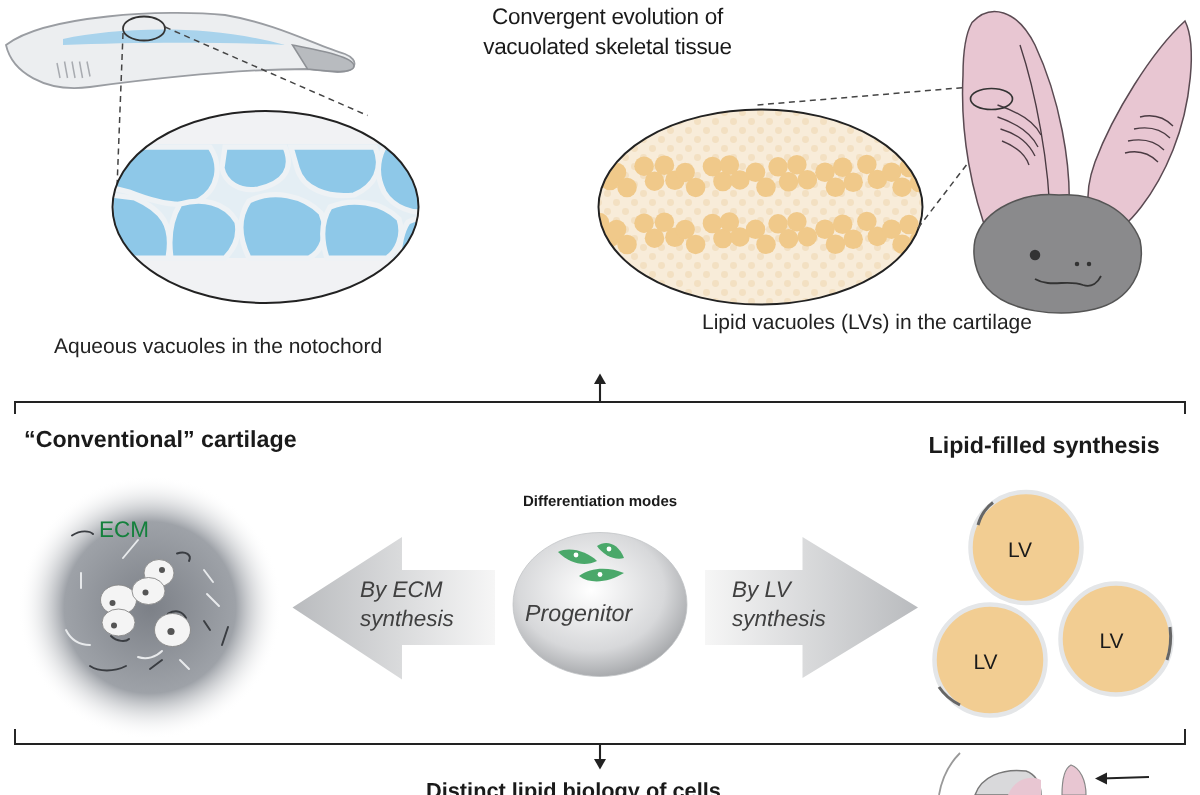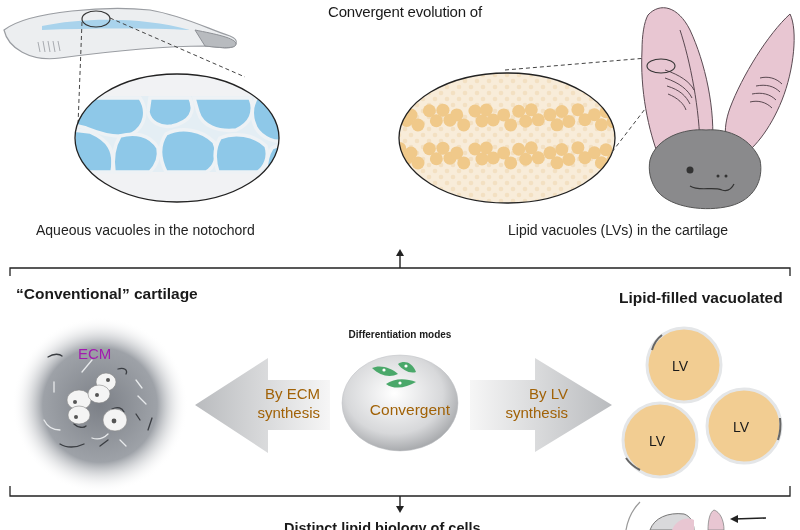--- a/index.html
+++ b/index.html
@@ -1,21 +1,21 @@
 <!DOCTYPE html>
 <html><head>
 <meta charset="utf-8">
 <style>
   html,body{margin:0;padding:0;background:#fff;}
   body{width:800px;height:530px;overflow:hidden;position:relative;font-family:"Liberation Sans",sans-serif;color:#1a1a1a;}
   .abs{position:absolute;}
   .title{left:270px;top:2px;width:270px;text-align:center;font-weight:normal;font-size:15px;line-height:20px;letter-spacing:-0.2px;}
   .caption{font-size:14px;color:#222;}
   .section-title{font-weight:bold;font-size:15.5px;}
-  .arrow-label{font-size:15px;text-align:right;line-height:19px;color:#a16207;}
+  .arrow-label{font-size:15px;text-align:left;line-height:19px;color:#404040;font-style:italic;}
   svg{position:absolute;left:0;top:0;}
 </style>
 </head>
 <body>
 
 <svg width="800" height="530" viewBox="0 0 800 530">
   <defs>
     <radialGradient id="ecmGrad" cx="50%" cy="50%" r="50%">
       <stop offset="0%" stop-color="#7c8087"></stop>
       <stop offset="65%" stop-color="#9ea2a8"></stop>
@@ -251,40 +251,41 @@
     <path d="M650,530 C654,518 668,512 684,514 C690,516 694,522 694,530 Z" fill="#d9d9db" stroke="#777" stroke-width="1"></path>
     <path d="M672,530 C676,520 686,516 694,520 L694,530 Z" fill="#e8c6d2"></path>
     <path d="M708,530 C708,520 710,512 714,510 C720,512 724,520 724,530 Z" fill="#e8c6d2" stroke="#888" stroke-width="0.8"></path>
     <line x1="734" y1="519" x2="766" y2="518" stroke="#222" stroke-width="1.5"></line>
     <polygon points="730,519 738,515 738,523" fill="#222"></polygon>
   </g>
 </svg>
 
 <div class="abs title">
   <div>Convergent evolution of</div>
+  <div>vacuolated skeletal tissue</div>
 </div>
 
 <div class="abs caption" style="left:36px;top:222px;">Aqueous vacuoles in the notochord</div>
-<div class="abs caption" style="left:468px;top:222px;margin-left:40px;">Lipid vacuoles (LVs) in the cartilage</div>
+<div class="abs caption" style="left:468px;top:206px;">Lipid vacuoles (LVs) in the cartilage</div>
 
 <div class="abs section-title" style="left:16px;top:285px;">“Conventional” cartilage</div>
-<div class="abs section-title" style="left:619px;top:289px;">Lipid-filled vacuolated</div>
+<div class="abs section-title" style="left:619px;top:289px;">Lipid-filled synthesis</div>
 <div class="abs section-title" style="left:320px;top:329px;width:160px;text-align:center;font-size:10px;">Differentiation modes</div>
 
-<div class="abs" style="left:78px;top:345px;font-size:15px;color:#a21caf;">ECM</div>
+<div class="abs" style="left:66px;top:345px;font-size:15px;color:#15803d;">ECM</div>
 
 <div class="abs arrow-label" style="left:240px;top:384px;width:80px;">
   <div>By ECM</div>
   <div>synthesis</div>
 </div>
 <div class="abs arrow-label" style="left:488px;top:384px;width:80px;">
   <div>By LV</div>
   <div>synthesis</div>
 </div>
 <div class="abs arrow-label" style="left:350px;top:400px;width:100px;font-size:15.5px;">
-  <div>Convergent</div>
+  <div>Progenitor</div>
 </div>
 
 <div class="abs" style="left:672px;top:358px;font-size:14px;">LV</div>
 <div class="abs" style="left:649px;top:433px;font-size:14px;">LV</div>
 <div class="abs" style="left:733px;top:419px;font-size:14px;">LV</div>
 
 <div class="abs section-title" style="left:284px;top:520px;font-size:14.5px;">Distinct lipid biology of cells</div>
 
 </body></html>

